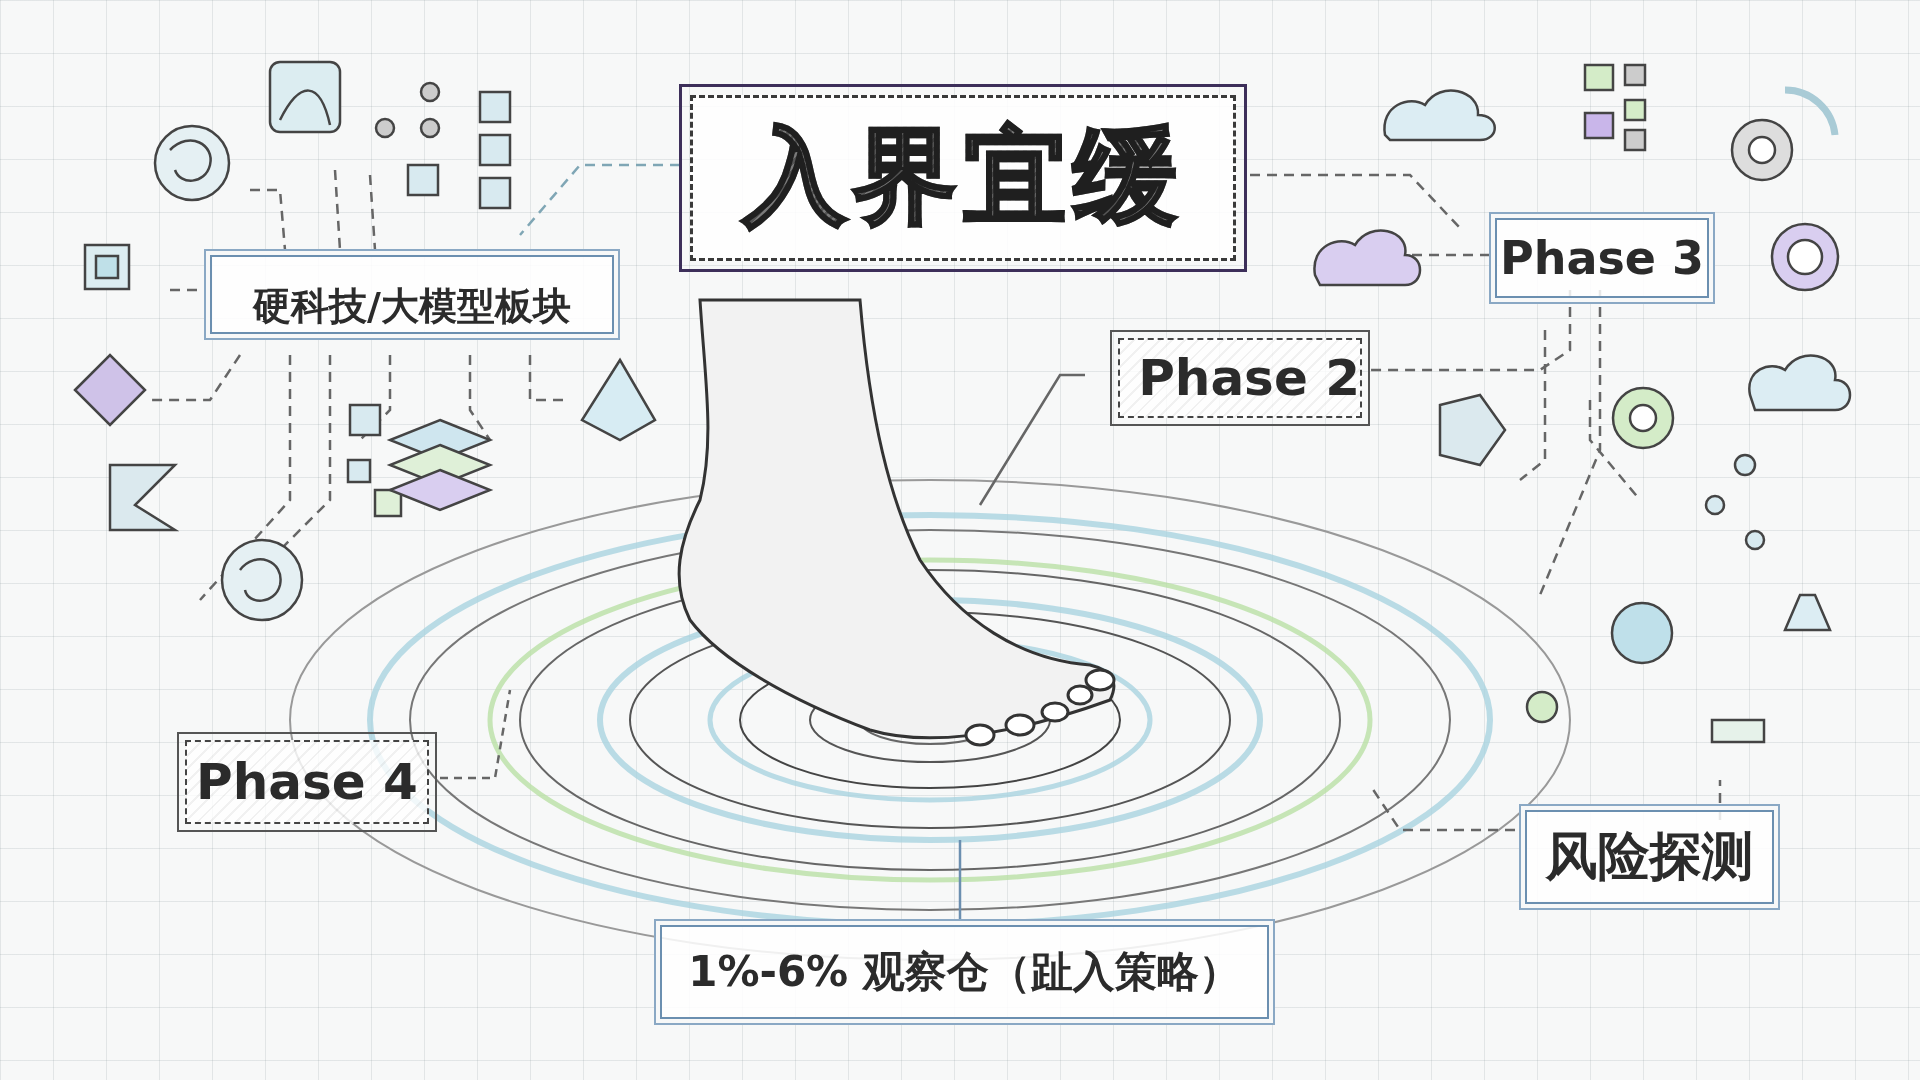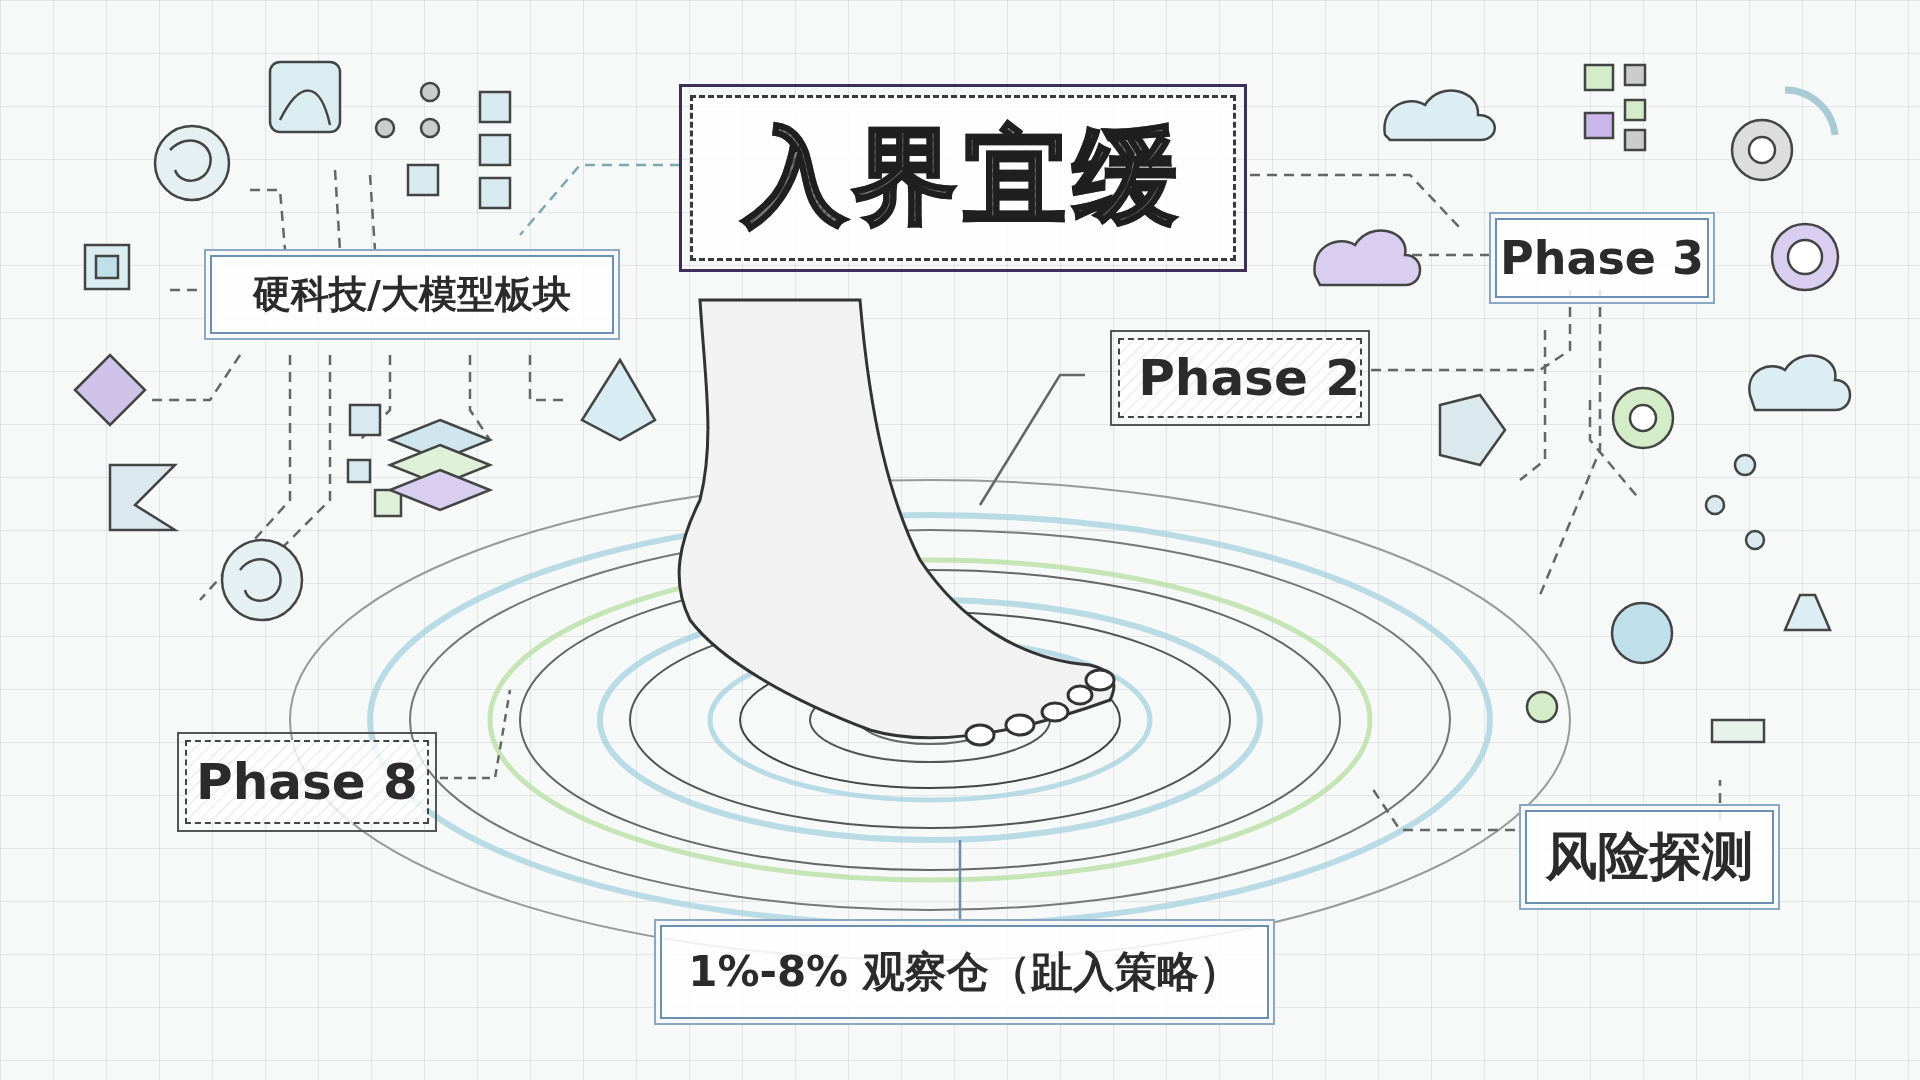--- a/index.html
+++ b/index.html
@@ -136,35 +136,35 @@
     <circle cx="1642" cy="633" r="30" fill="#bfe0ea"></circle>
     <circle cx="1542" cy="707" r="15" fill="#d4ecc8"></circle>
     <rect x="1712" y="720" width="52" height="22" fill="#e6f2ea"></rect>
   </g>
 </svg>
 
 <div class="label title-box" style="left:690px;top:95px;width:540px;height:160px;">
   <span class="title-text">入界宜缓</span>
 </div>
 
-<div class="label box-blue" style="left:210px;top:255px;width:400px;height:75px;font-size:38px;">
+<div class="label box-blue" style="left:210px;top:255px;width:400px;height:75px;font-size:38px;align-items:flex-end;">
   <span>硬科技/大模型板块</span>
 </div>
 
 <div class="label box-blue" style="left:1495px;top:218px;width:210px;height:76px;font-size:46px;font-weight:bold;">
   <span>Phase 3</span>
 </div>
 
 <div class="label box-dash" style="left:1118px;top:338px;width:240px;height:76px;font-size:50px;justify-content:flex-end;">
   <span>Phase 2</span>
 </div>
 
 <div class="label box-dash" style="left:185px;top:740px;width:240px;height:80px;font-size:50px;">
-  <span>Phase 8</span>
+  <span>Phase 4</span>
 </div>
 
 <div class="label box-blue" style="left:1525px;top:810px;width:245px;height:90px;font-size:52px;">
   <span>风险探测</span>
 </div>
 
 <div class="label box-blue" style="left:660px;top:925px;width:605px;height:90px;font-size:42px;">
-  <span>1%-8% 观察仓（趾入策略）</span>
+  <span>1%-6% 观察仓（趾入策略）</span>
 </div>
 
 </body></html>

